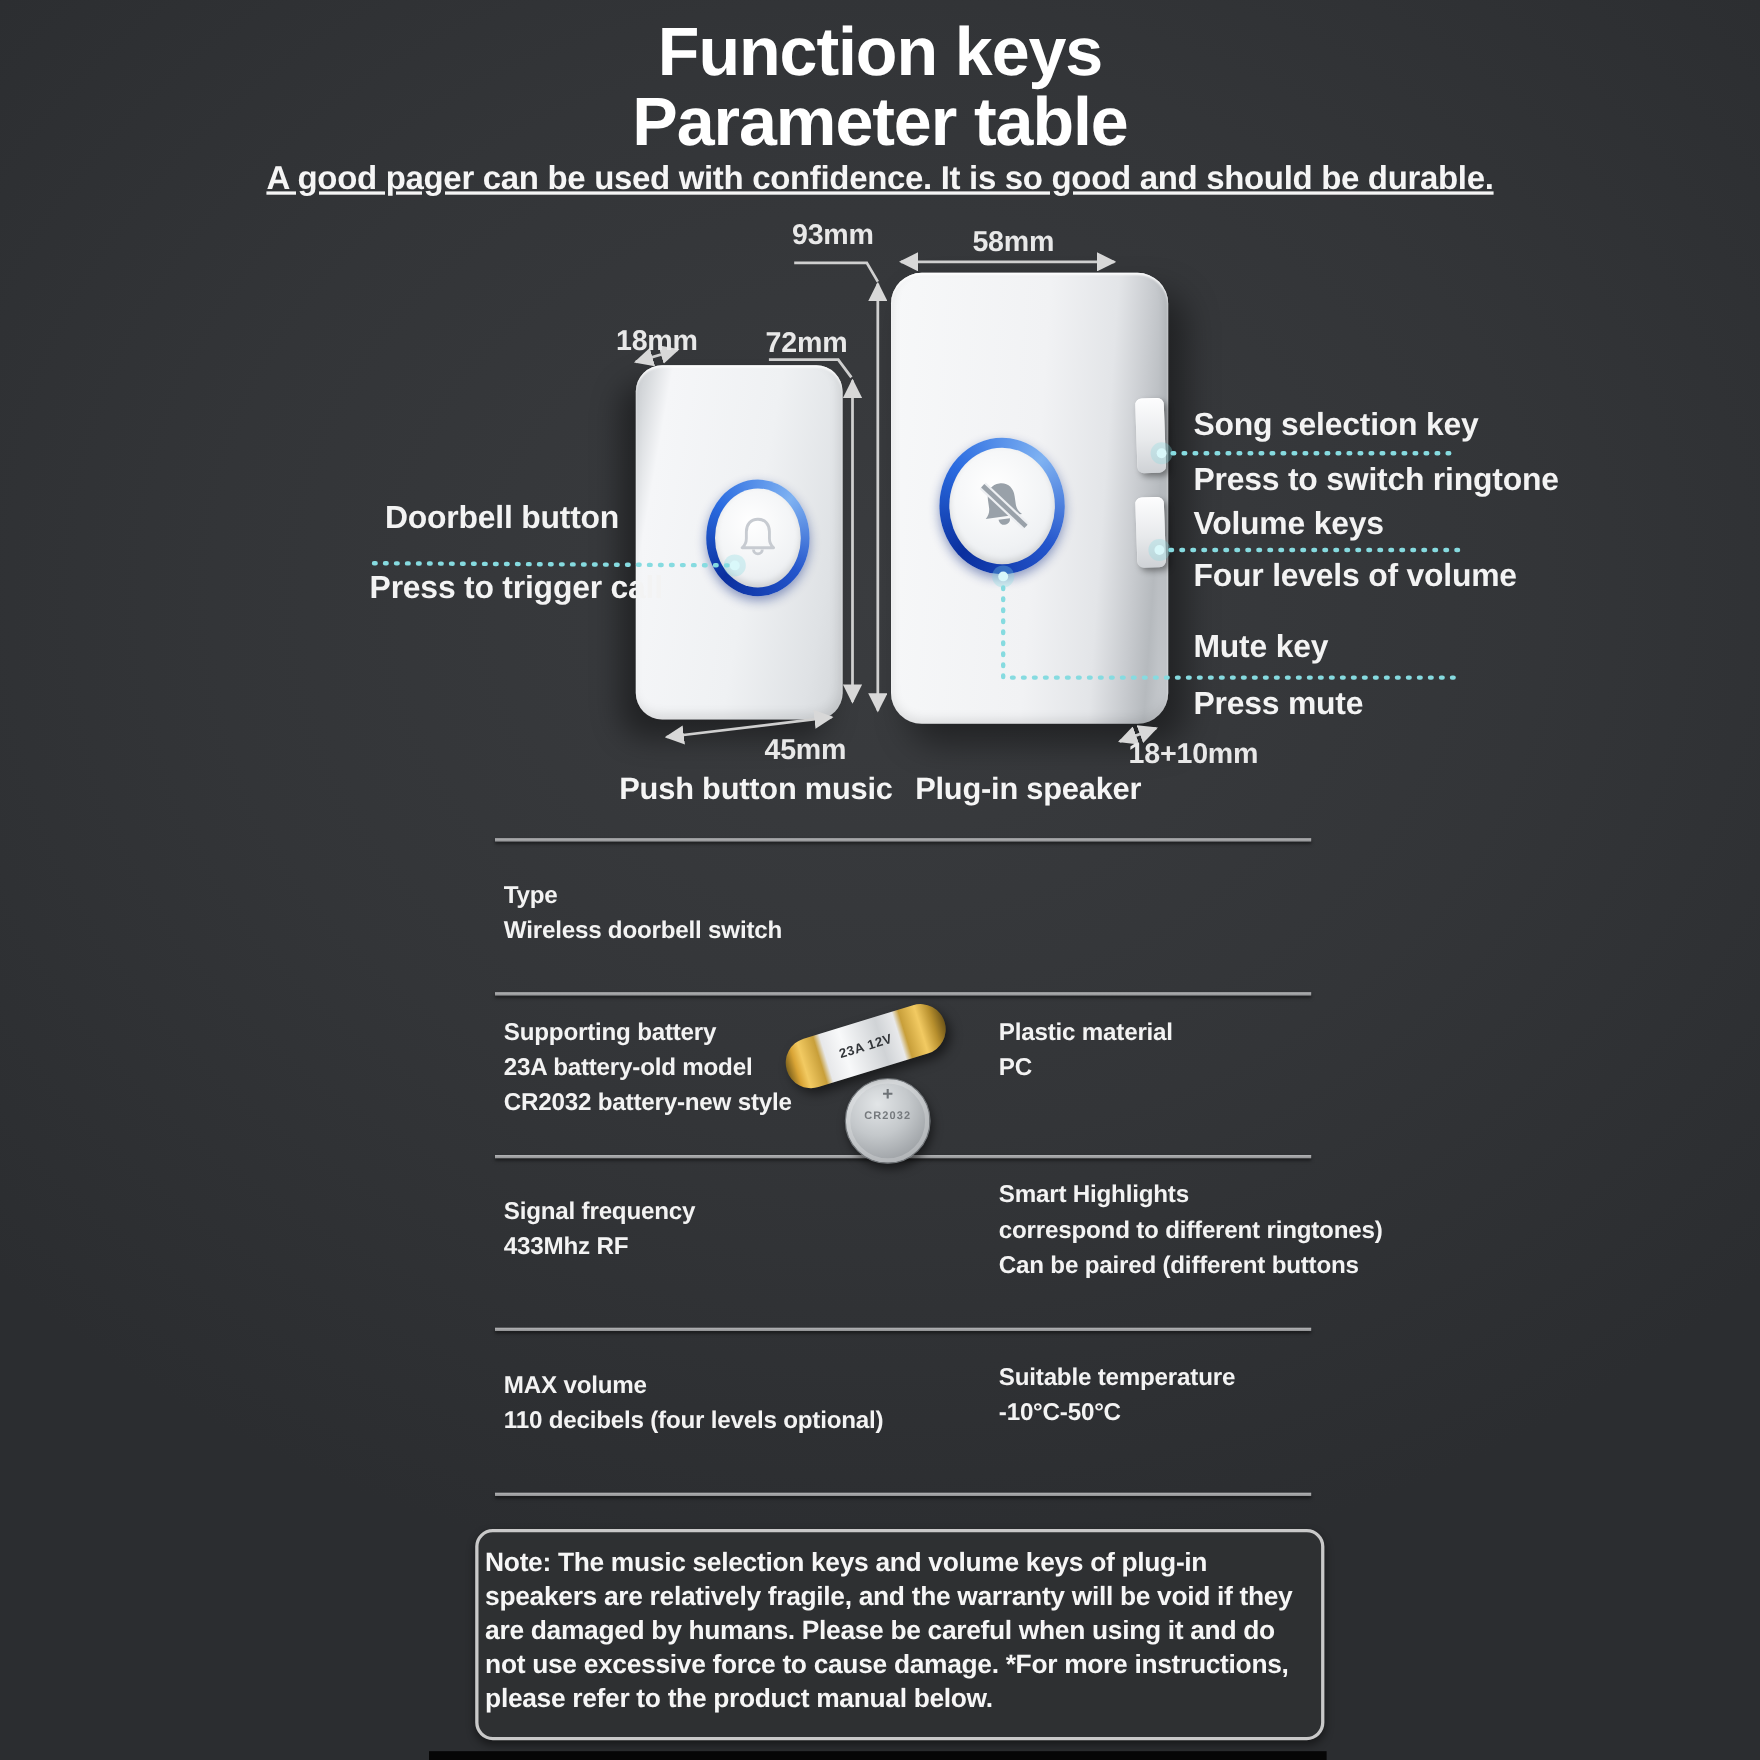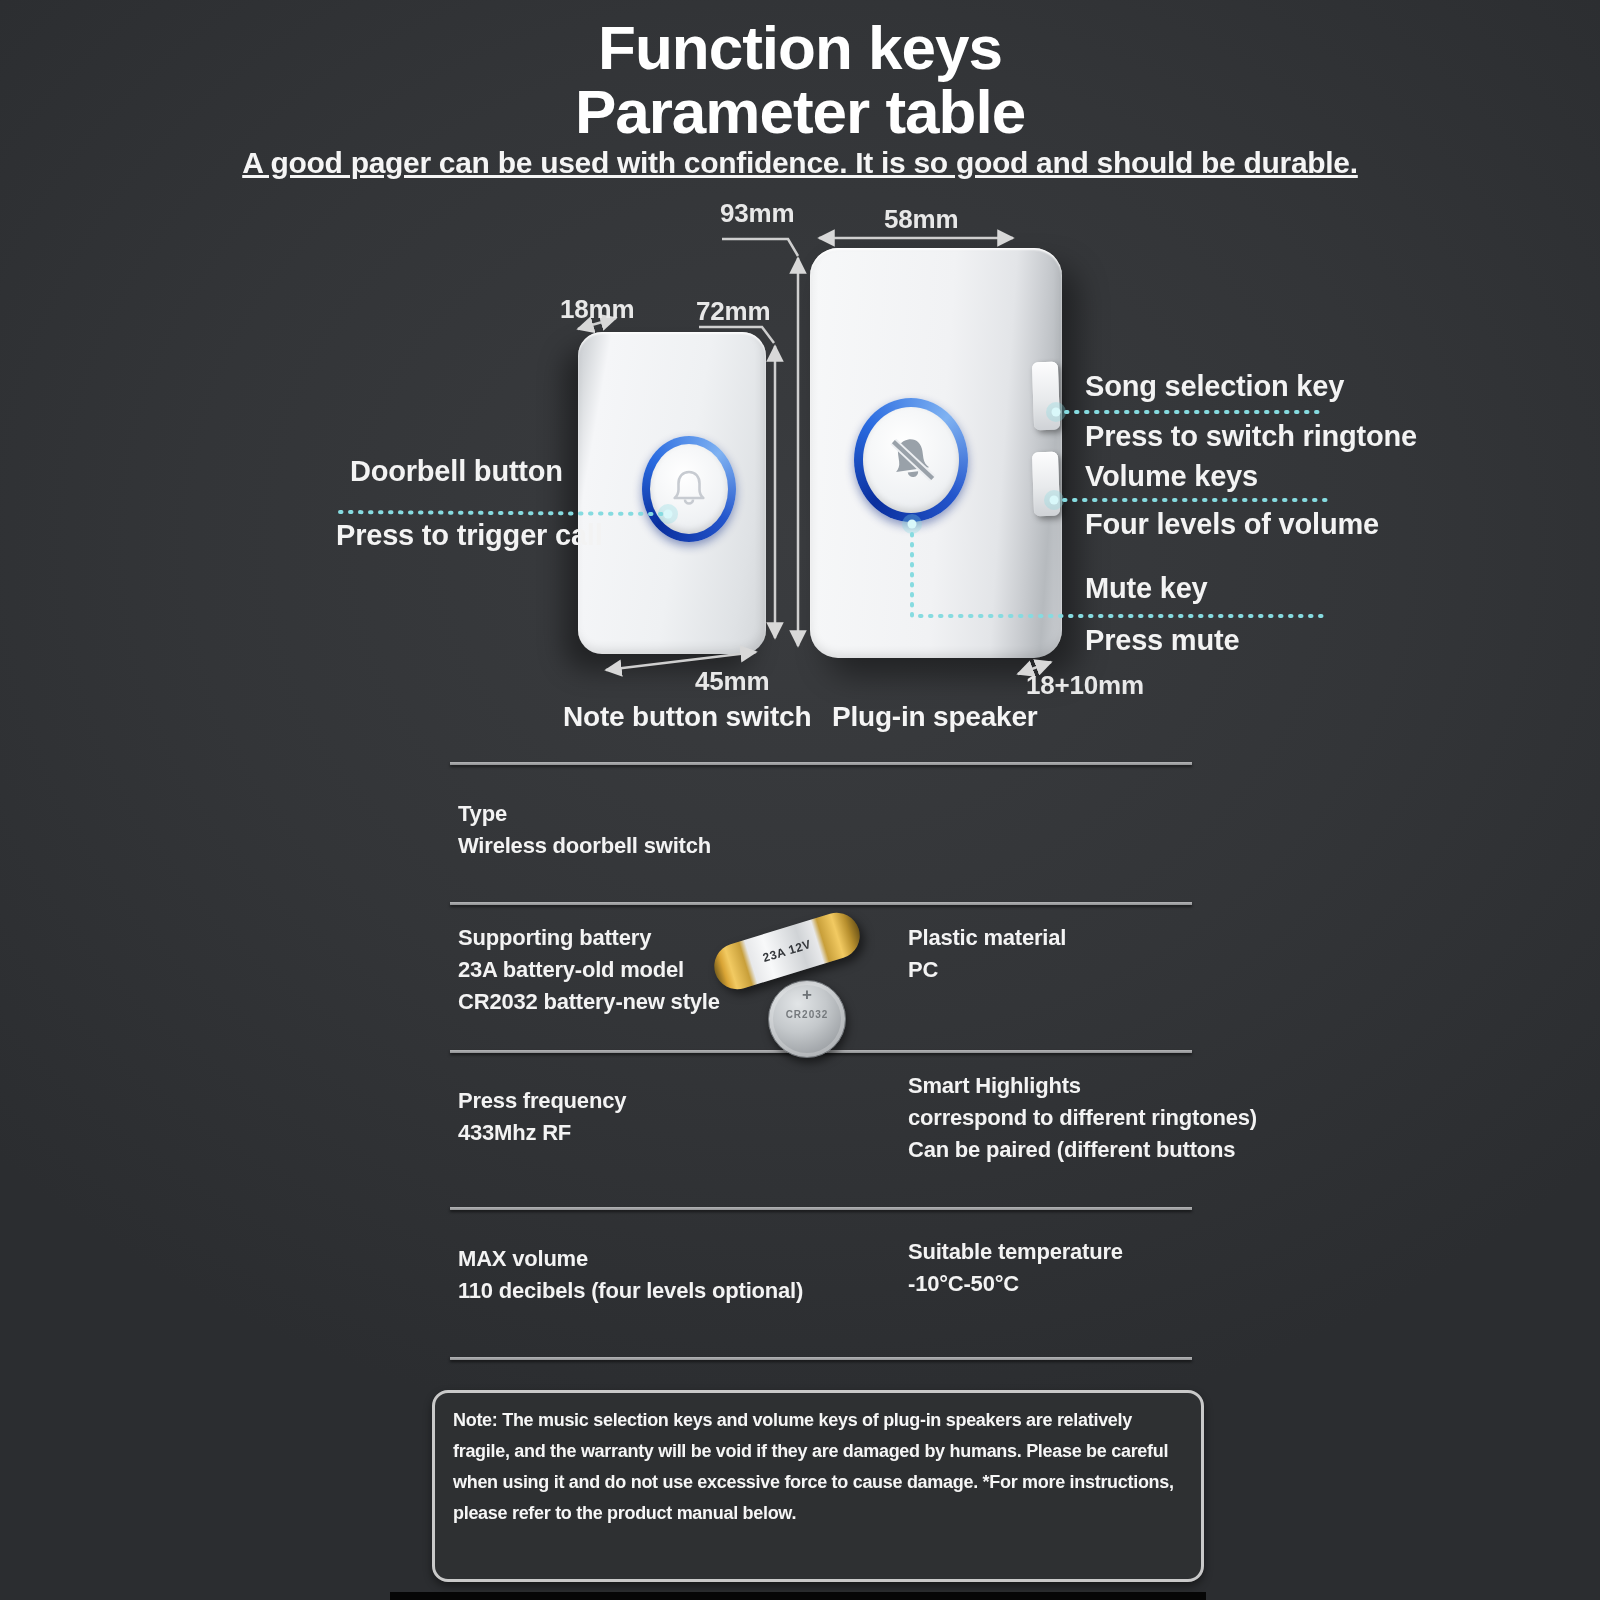--- a/index.html
+++ b/index.html
@@ -70,22 +70,22 @@
     text-align:center;
   }
   .coin .plus{display:block;margin-top:5px;font-size:17px;font-weight:700;color:#6e7377;line-height:17px;}
   .coin .cr{display:block;margin-top:6px;font-size:10px;font-weight:700;color:#75797d;letter-spacing:1px;}
   
   .note-box{
     left:432px;top:1390px;width:772px;height:192px;box-sizing:border-box;
     border:3px solid #c9c9c9;border-radius:16px;background:#2e3032;
     box-shadow:0 4px 8px rgba(0,0,0,.45);z-index:4;
   }
-  .note-text{position:absolute;left:18px;top:12px;width:734px;
-             font-size:18px;line-height:31px;font-weight:700;letter-spacing:-0.3px;color:#f6f6f6;}
+  .note-text{position:absolute;left:6px;top:12px;width:734px;
+             font-size:24px;line-height:31px;font-weight:700;letter-spacing:-0.3px;color:#f6f6f6;}
   .bottom-bar{left:390px;top:1592px;width:816px;height:8px;background:#060606;z-index:4;}
   svg.overlay{position:absolute;left:0;top:0;z-index:5;pointer-events:none;}
 </style>
 </head>
 <body>
 
 <div class="canvas">
 
   <div class="abs title" style="top:16px;">Function keys</div>
   <div class="abs title" style="top:80px;">Parameter table</div>
@@ -166,21 +166,21 @@
 
   <div class="abs callout" style="left:350px;top:455px;">Doorbell button</div>
   <div class="abs callout" style="left:336px;top:519px;">Press to trigger call</div>
   <div class="abs callout" style="left:1085px;top:370px;">Song selection key</div>
   <div class="abs callout" style="left:1085px;top:420px;">Press to switch ringtone</div>
   <div class="abs callout" style="left:1085px;top:460px;">Volume keys</div>
   <div class="abs callout" style="left:1085px;top:508px;">Four levels of volume</div>
   <div class="abs callout" style="left:1085px;top:572px;">Mute key</div>
   <div class="abs callout" style="left:1085px;top:624px;">Press mute</div>
 
-  <div class="abs caption" style="left:563px;top:701px;">Note button switch</div>
+  <div class="abs caption" style="left:563px;top:701px;">Push button music</div>
   <div class="abs caption" style="left:832px;top:701px;">Plug-in speaker</div>
 
   <div class="abs divider" style="top:762px;"></div>
   <div class="abs divider" style="top:902px;"></div>
   <div class="abs divider" style="top:1050px;"></div>
   <div class="abs divider" style="top:1207px;"></div>
   <div class="abs divider" style="top:1357px;"></div>
 
   <div class="abs cell" style="left:458px;top:798px;">
     <div>Type</div>
@@ -191,21 +191,21 @@
     <div>Supporting battery</div>
     <div>23A battery-old model</div>
     <div>CR2032 battery-new style</div>
   </div>
   <div class="abs cell" style="left:908px;top:922px;">
     <div>Plastic material</div>
     <div>PC</div>
   </div>
 
   <div class="abs cell" style="left:458px;top:1085px;">
-    <div>Press frequency</div>
+    <div>Signal frequency</div>
     <div>433Mhz RF</div>
   </div>
   <div class="abs cell" style="left:908px;top:1070px;">
     <div>Smart Highlights</div>
     <div>correspond to different ringtones)</div>
     <div>Can be paired (different buttons</div>
   </div>
 
   <div class="abs cell" style="left:458px;top:1243px;">
     <div>MAX volume</div>

